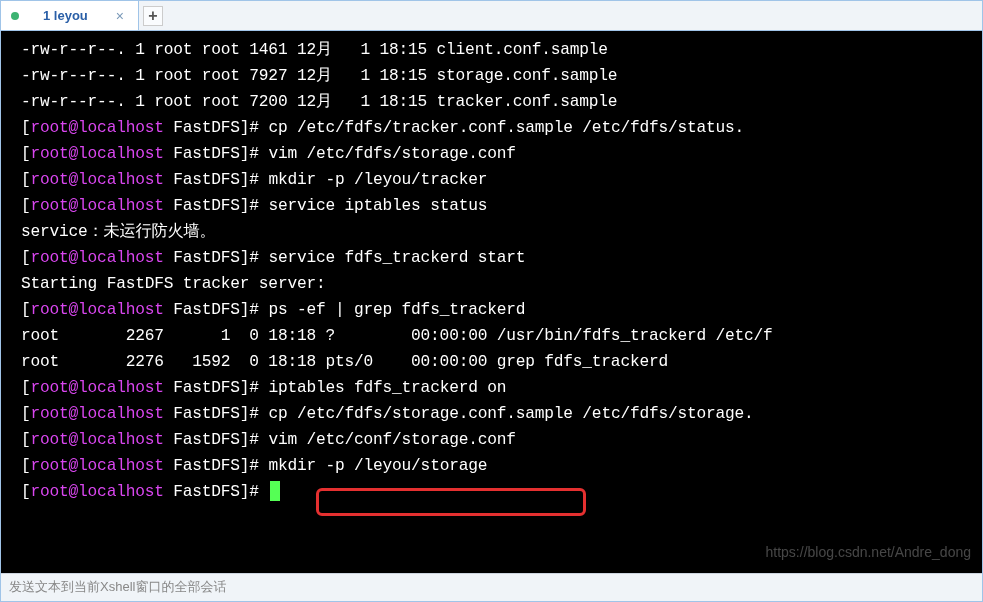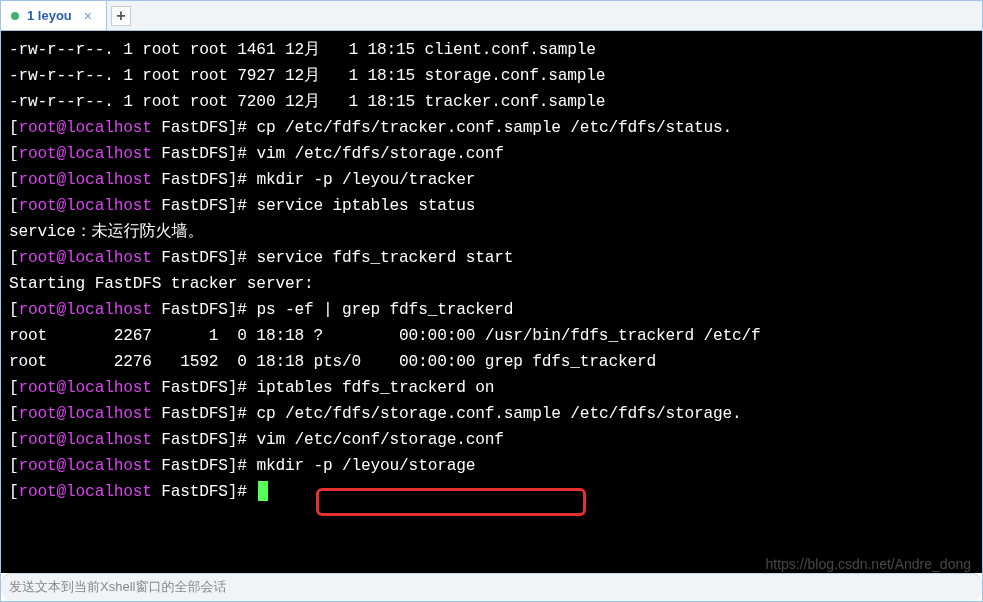--- a/index.html
+++ b/index.html
@@ -22,21 +22,21 @@
   .tab-bar {
     display: flex;
     align-items: center;
     background: #f0f4f8;
     height: 30px;
     border-bottom: 1px solid #a0c4e8;
   }
   .tab {
     display: flex;
     align-items: center;
-    gap: 8px;
+    gap: 24px;
     padding: 0 10px;
     height: 100%;
     background: #fff;
     border-right: 1px solid #a0c4e8;
     color: #2a5fa7;
     font-family: sans-serif;
     font-size: 13px;
     font-weight: bold;
   }
   .status-dot {
@@ -59,21 +59,21 @@
     font-weight: bold;
     border: 1px solid #ccc;
     background: #fafcfe;
   }
   .terminal {
     flex: 1;
     background: #000;
     color: #fff;
     font-size: 16.2px;
     line-height: 26px;
-    padding: 6px 8px 4px 8px;
+    padding: 6px 8px 4px 20px;
     white-space: pre;
     overflow: hidden;
     filter: blur(0.25px);
     letter-spacing: -0.2px;
   }
   .cyan { color: #d946ef; }
   .highlight-box {
     border: 3px solid #e53030;
     border-radius: 6px;
     position: absolute;
@@ -88,26 +88,25 @@
     margin-left: 2px;
   }
   .bottom-bar {
     height: 28px;
     background: #f0f4f8;
     border-top: 1px solid #ccd4de;
     color: #888;
     font-family: "Microsoft YaHei", sans-serif;
     font-size: 13px;
     padding: 4px 8px;
-    border-radius: 11px;
   }
   .watermark {
     position: absolute;
     right: 12px;
-    bottom: 30px;
+    bottom: 42px;
     color: rgba(200,200,200,0.35);
     font-family: sans-serif;
     font-size: 14px;
   }
 </style>
 </head>
 <body>
 
 <div class="app-frame">
   <div class="tab-bar">

